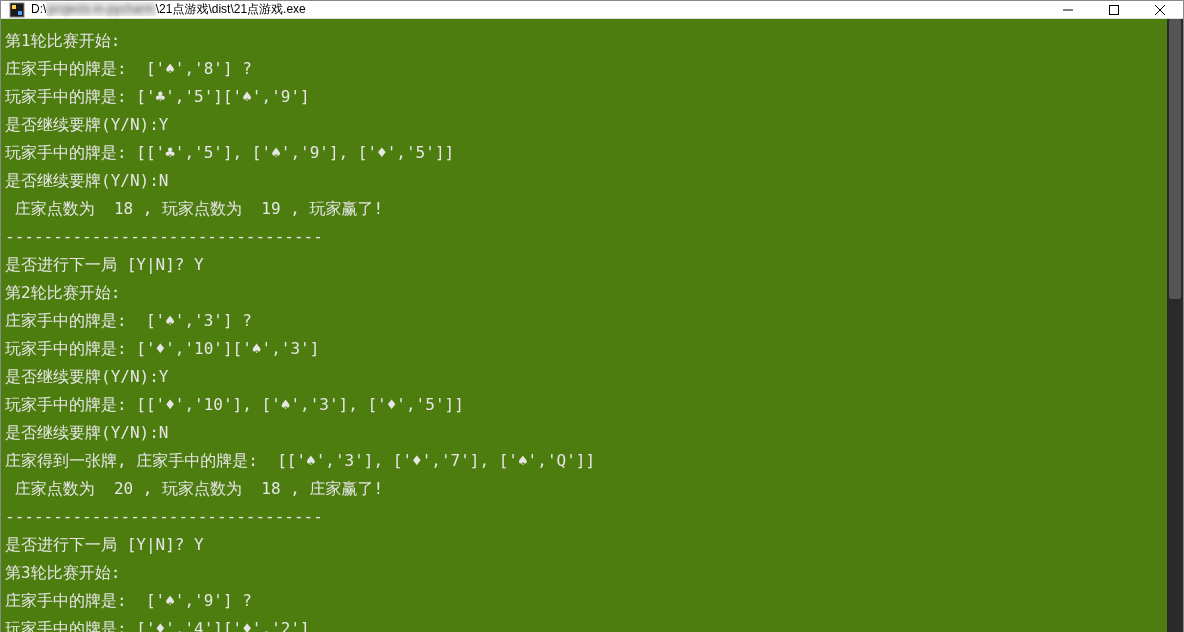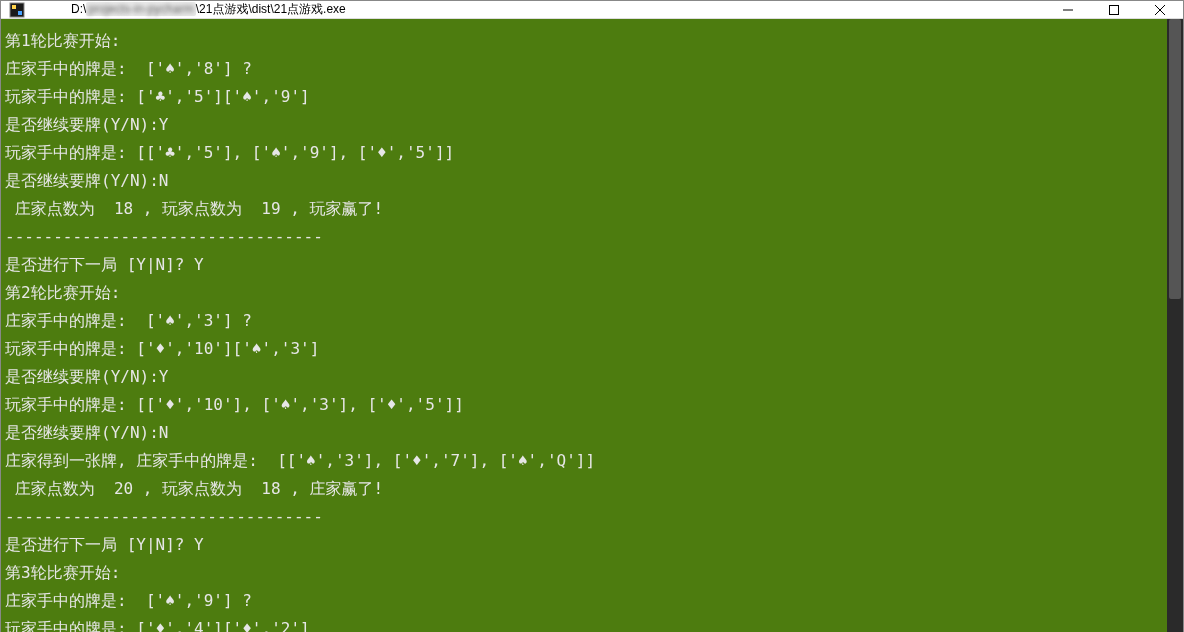--- a/index.html
+++ b/index.html
@@ -18,21 +18,20 @@
   display: flex;
   flex-direction: column;
 }
 .titlebar {
   height: 32px;
   background: #fff;
   display: flex;
   align-items: center;
   padding-left: 8px;
   border-bottom: 1px solid #ddd;
-  gap: 40px;
 }
 .titlebar-icon {
   width: 16px;
   height: 16px;
   margin-right: 6px;
   display: flex;
   align-items: center;
   justify-content: center;
 }
 .titlebar-title {

